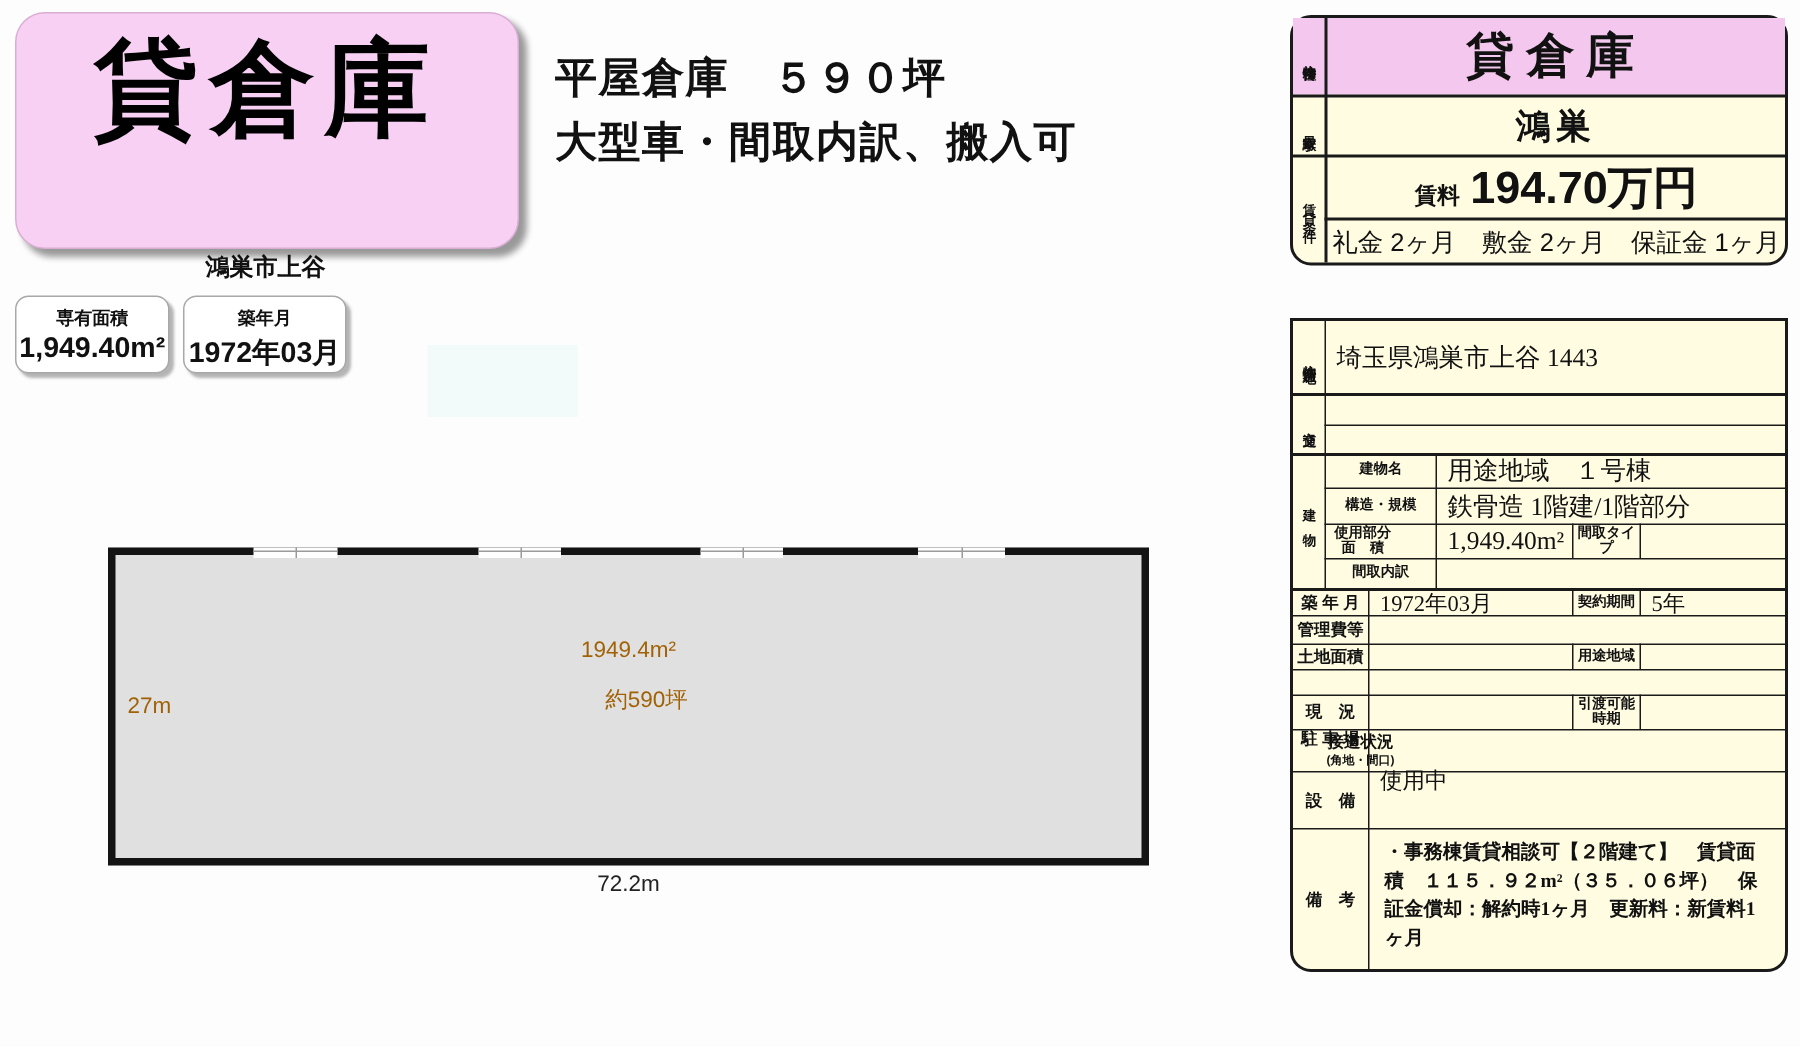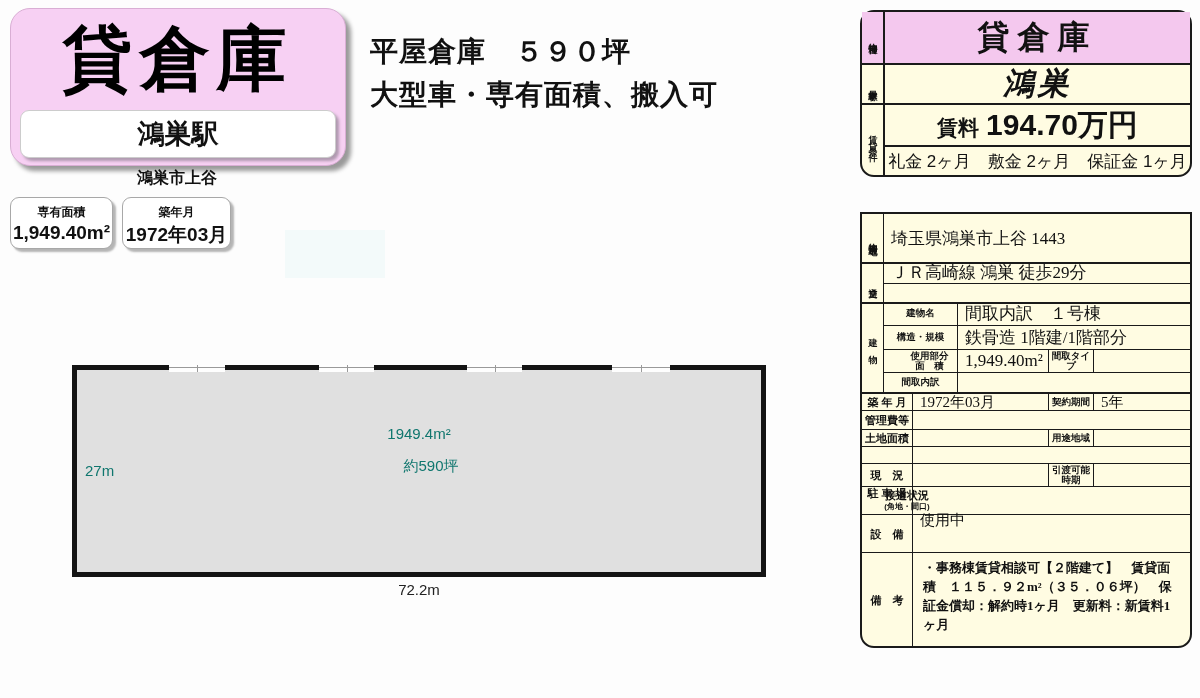--- a/index.html
+++ b/index.html
@@ -30,80 +30,77 @@
   .hl2{top:76px;}
 
   .faint-rect{left:285px;top:230px;width:100px;height:48px;background:#f3fafa;}
 
   
   .plan{left:72px;top:365px;width:694px;height:212px;background:#e0e0e0;
         border:5px solid #141414;box-sizing:border-box;}
   .opening{position:absolute;top:-5px;height:7px;background:#fefefe;}
   .dline{position:absolute;left:0;right:0;top:2px;height:1px;background:#9a9a9a;}
   .dtick{position:absolute;left:50%;top:0;width:1px;height:7px;background:#9a9a9a;}
-  .plan-label{position:absolute;font-size:15px;color:#0f766e;}
+  .plan-label{position:absolute;font-size:15px;color:#a16207;}
   .plan-h{left:8px;top:92px;}
   .plan-a1{left:0;top:55px;width:100%;text-align:center;}
   .plan-a2{left:12px;top:87px;width:100%;text-align:center;}
   .plan-w{left:72px;top:581px;width:694px;text-align:center;font-size:15px;color:#222;}
 
   
   .tbl{background:#fffce2;border:2px solid #1a1a1a;box-sizing:border-box;}
   .t1{left:860px;top:10px;width:332px;height:167px;border-radius:14px;}
   .t2{left:860px;top:212px;width:332px;height:436px;border-radius:0 0 14px 14px;}
   .tbl .cell,.tbl .gl,.tbl .bgx{position:absolute;box-sizing:border-box;}
   .gl{background:#1a1a1a;}
   .pinkbg{background:#f4c8ee;}
 
   .vcell{display:flex;align-items:center;justify-content:center;}
   .vt{writing-mode:vertical-rl;font-size:9px;font-weight:bold;letter-spacing:1px;line-height:1;}
   .vt.spread{letter-spacing:17px;}
   .vt.spread2{letter-spacing:6px;}
 
   .big{display:flex;align-items:center;justify-content:center;font-weight:bold;}
   .t1-type{font-size:32px;letter-spacing:8px;}
-  .t1-sta{font-size:31px;letter-spacing:4px;font-style:italic;}
+  .t1-sta{font-size:23px;letter-spacing:4px;}
   .rentrow{display:flex;align-items:baseline;justify-content:center;gap:7px;}
-  .rent-l{font-size:21px;font-weight:bold;}
+  .rent-l{font-size:15px;font-weight:bold;}
   .rent-v{font-size:30px;font-weight:bold;letter-spacing:0px;}
   .fees{display:flex;align-items:center;justify-content:center;font-size:17px;letter-spacing:0px;}
 
   .lab{display:flex;flex-direction:column;align-items:center;justify-content:center;
        font-size:11px;font-weight:bold;line-height:12px;text-align:center;}
   .lab .s2{font-size:8px;font-weight:bold;}
   .sub{display:flex;flex-direction:column;align-items:center;justify-content:center;
        font-size:9.5px;font-weight:bold;line-height:10.5px;text-align:center;}
   .val{display:flex;align-items:center;padding-left:7px;
        font-family:"Liberation Serif","DejaVu Serif",serif;font-size:17px;white-space:nowrap;}
   .val.sm{font-size:15px;}
   .remarks{font-family:"Liberation Serif","DejaVu Serif",serif;font-size:13px;font-weight:bold;
            line-height:19px;padding:5px 8px 0 10px;display:block;}
 </style>
 </head>
 <body>
 
 <div class="abs banner">
   <div class="banner-title">貸倉庫</div>
-  <div class="banner-station">
-    <span>鴻巣駅</span>
-  </div>
 </div>
 <div class="abs city">鴻巣市上谷</div>
 
 <div class="abs infobox ib1">
   <div class="ib-t">専有面積</div>
   <div class="ib-v">1,949.40m²</div>
 </div>
 <div class="abs infobox ib2">
   <div class="ib-t">築年月</div>
   <div class="ib-v">1972年03月</div>
 </div>
 
 <div class="abs headline hl1">平屋倉庫　５９０坪</div>
-<div class="abs headline hl2">大型車・専有面積、搬入可</div>
+<div class="abs headline hl2">大型車・間取内訳、搬入可</div>
 
 <div class="abs faint-rect"></div>
 
 <div class="abs plan">
   <div class="opening" style="left:92px;width:56px;">
       <div class="dline"></div>
       <div class="dtick"></div>
     </div>
   <div class="opening" style="left:242px;width:55px;">
       <div class="dline"></div>
@@ -179,31 +176,30 @@
   <div class="gl" style="left:231px;top:249px;width:1px;height:23px;"></div>
 
   <div class="cell vcell" style="left:0;top:0;width:21px;height:48px;">
       <span class="vt">物件所在地</span>
     </div>
   <div class="cell val" style="left:22px;top:0;width:306px;height:48px;">埼玉県鴻巣市上谷 1443</div>
 
   <div class="cell vcell" style="left:0;top:48px;width:21px;height:40px;">
       <span class="vt">交通</span>
     </div>
-  <div class="cell val" style="left:22px;top:48px;width:306px;height:21px;">ＪＲ高崎線 鴻巣 徒歩29分</div>
   <div class="cell val" style="left:22px;top:70px;width:306px;height:18px;"></div>
 
   <div class="cell vcell" style="left:0;top:90px;width:21px;height:88px;">
       <span class="vt spread">建物</span>
     </div>
   <div class="cell sub" style="left:22px;top:88px;width:73px;height:23px;text-align:right;">建物名</div>
-  <div class="cell val" style="left:96px;top:88px;width:232px;height:23px;">間取内訳　１号棟</div>
+  <div class="cell val" style="left:96px;top:88px;width:232px;height:23px;">用途地域　１号棟</div>
   <div class="cell sub" style="left:22px;top:112px;width:73px;height:23px;">構造・規模</div>
   <div class="cell val" style="left:96px;top:112px;width:232px;height:23px;">鉄骨造 1階建/1階部分</div>
-  <div class="cell sub" style="left:31px;top:136px;width:73px;height:22px;">
+  <div class="cell sub" style="left:10px;top:136px;width:73px;height:22px;">
     <span>使用部分</span>
     <span>面　積</span>
   </div>
   <div class="cell val" style="left:96px;top:136px;width:90px;height:22px;">1,949.40m²</div>
   <div class="cell sub" style="left:187px;top:136px;width:44px;height:22px;">間取タイプ</div>
   <div class="cell val sm" style="left:232px;top:136px;width:96px;height:22px;"></div>
   <div class="cell sub" style="left:22px;top:159px;width:73px;height:19px;">間取内訳</div>
   <div class="cell val" style="left:96px;top:159px;width:232px;height:19px;"></div>
 
   <div class="cell lab" style="left:0;top:180px;width:50px;height:16px;">築 年 月</div>

